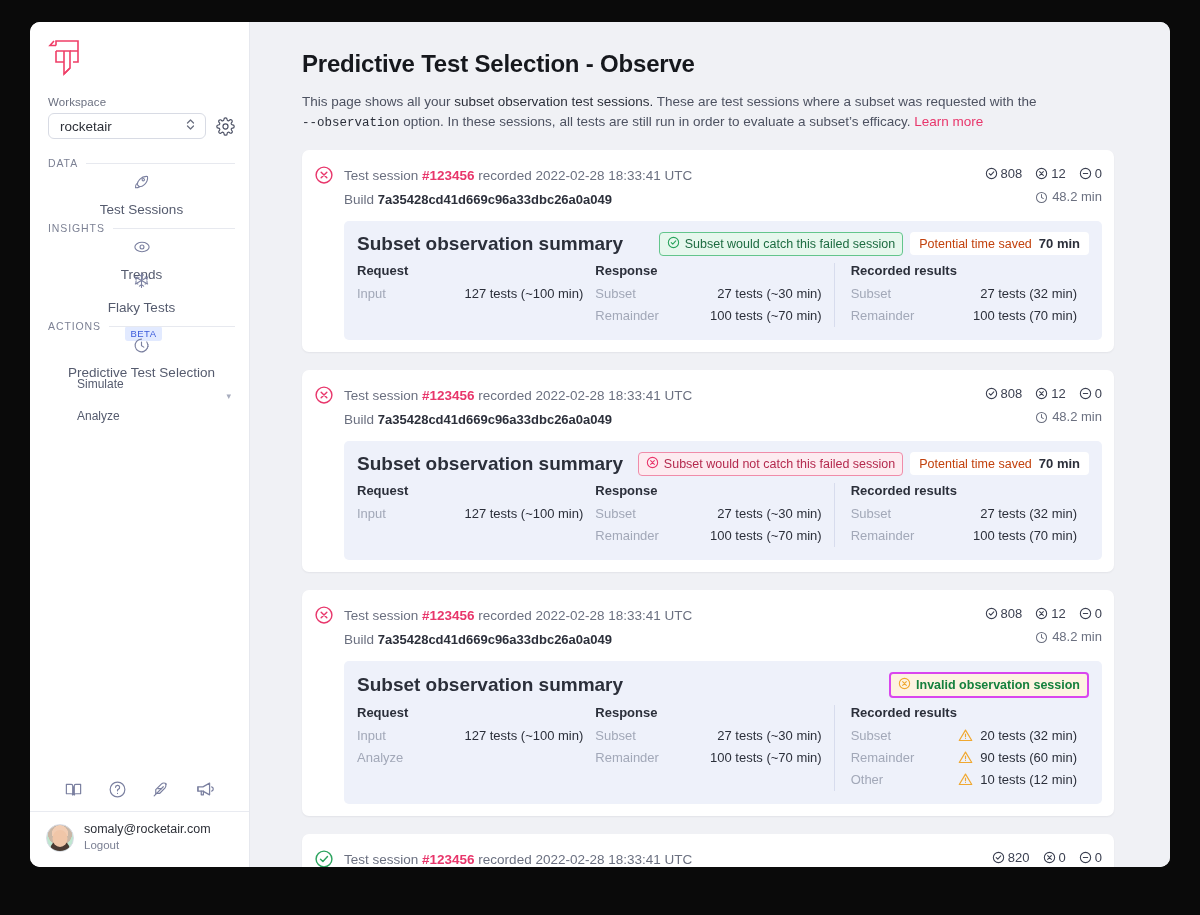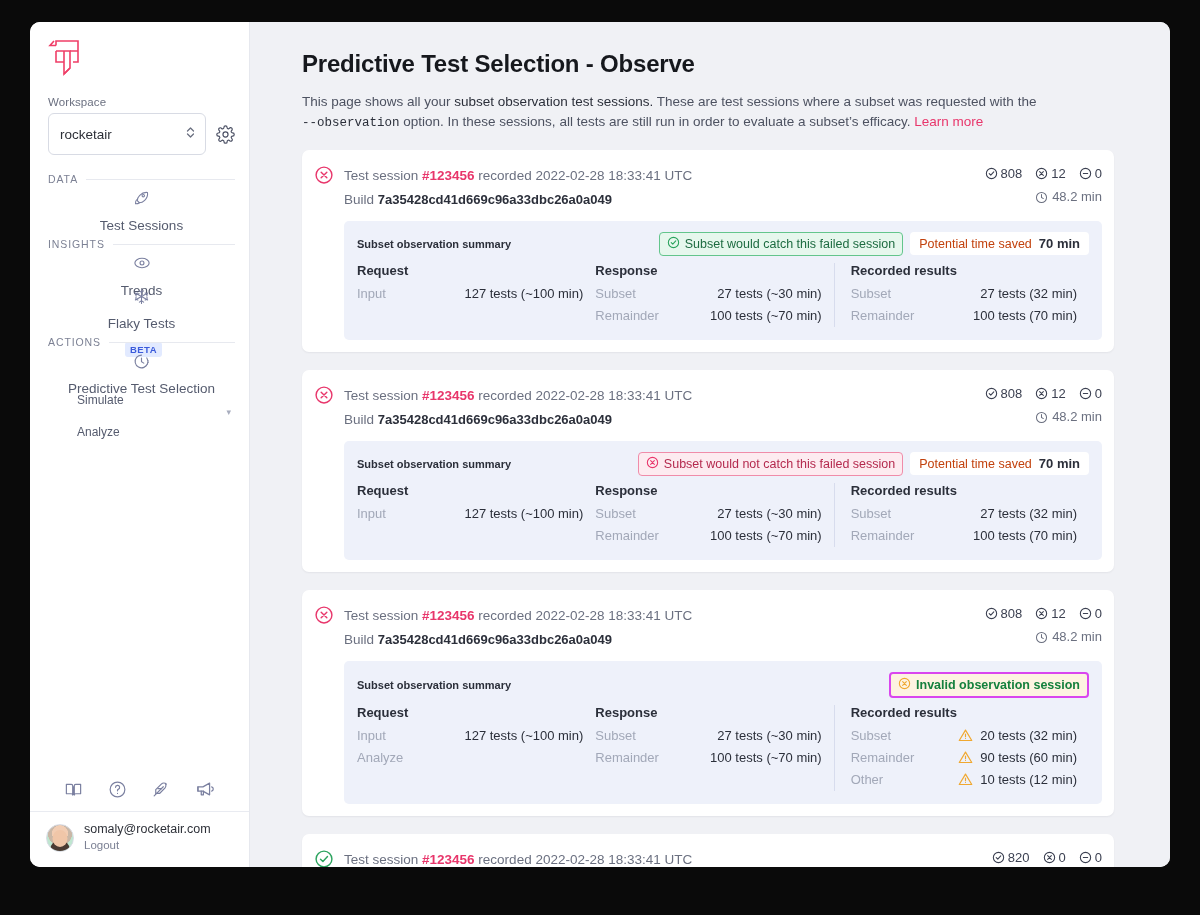--- a/index.html
+++ b/index.html
@@ -29,21 +29,21 @@
   }
   .logo-wrap { padding: 16px 0 0 18px; }
   .logo-wrap svg { display: block; }
 
   .ws-label {
     font-size: 11.5px; color: #6b7080;
     margin: 18px 0 5px 18px; letter-spacing: .1px;
   }
   .ws-row { display: flex; align-items: center; padding: 0 14px 0 18px; gap: 10px; }
   .ws-select {
-    flex: 1 1 auto; height: 42px;
+    flex: 1 1 auto; height: 26px;
     border: 1px solid #d8dbe4; border-radius: 6px;
     background: #fff;
     display: flex; align-items: center; justify-content: space-between;
     padding: 0 9px 0 11px;
     font-size: 13.5px; color: #2d3038;
   }
   .ws-gear { flex: 0 0 auto; color: #4a4f63; display: flex; }
 
   .sec-head {
     display: flex; align-items: center; gap: 8px;
@@ -55,21 +55,21 @@
   .sec-head .rule { flex: 1 1 auto; height: 1px; background: #e7e9ef; }
 
   .nav-item {
     display: flex; align-items: center; gap: 11px;
     height: 31px; margin: 2px 10px 2px 14px;
     padding: 0 8px; border-radius: 6px;
     font-size: 13.5px; color: #555b6e; flex-direction: column;
   }
   .nav-item .ico { width: 18px; height: 18px; display: flex; align-items: center; justify-content: center; color: #7b80a0; flex: 0 0 18px; }
   .badge-beta {
-    font-size: 9.5px; font-weight: 700; letter-spacing: .5px;
+    font-size: 9.5px; font-weight: 400; letter-spacing: .5px;
     color: #3b5bdb; background: #e2eaff;
     border-radius: 3px; padding: 2px 5px; margin-left: 4px;
   }
   .nav-item .caret { margin-left: auto; color: #a8adbe; font-size: 9px; }
   .sub-item {
     height: 30px; display: flex; align-items: center;
     margin: 2px 10px 2px 14px; padding: 0 8px 0 33px;
     border-radius: 6px; font-size: 12px; color: #555b6e;
   }
   .sub-item.active { background: #f1f2f6; color: #2b2f3a; }
@@ -134,21 +134,21 @@
   .build-hash { color: #2b2f3a; font-weight: 700; font-size: 13px; }
   .counts { display: flex; gap: 13px; align-items: center; color: #3c4152; font-size: 13px; white-space: nowrap; }
   .counts .cnt { display: flex; align-items: center; gap: 3px; }
   .dur { display: flex; align-items: center; gap: 4px; color: #6b7080; font-size: 13px; white-space: nowrap; }
 
   .summary {
     background: #eef1fa; border-radius: 5px;
     margin-top: 10px; padding: 11px 13px 13px 13px;
   }
   .summary-head { display: flex; align-items: center; gap: 0; min-height: 22px; }
-  .summary-title { font-size: 11px; color: #2b2f3a; font-weight: 700; }
+  .summary-title { font-size: 19px; color: #2b2f3a; font-weight: 700; }
   .summary-head .spacer { flex: 1 1 auto; }
   .pill {
     display: flex; align-items: center; gap: 5px;
     font-size: 12.5px; border-radius: 4px; padding: 3px 7px;
     white-space: nowrap;
   }
   .pill.ok { background: #e6f7ed; border: 1px solid #63c58c; color: #1d6b41; }
   .pill.bad { background: #fdebf0; border: 1px solid #f08ca9; color: #b42a4e; }
   .pill.warn { background: #fdf3e1; border: 2px solid #d946ef; color: #15803d; font-weight: bold; }
   .saved {

